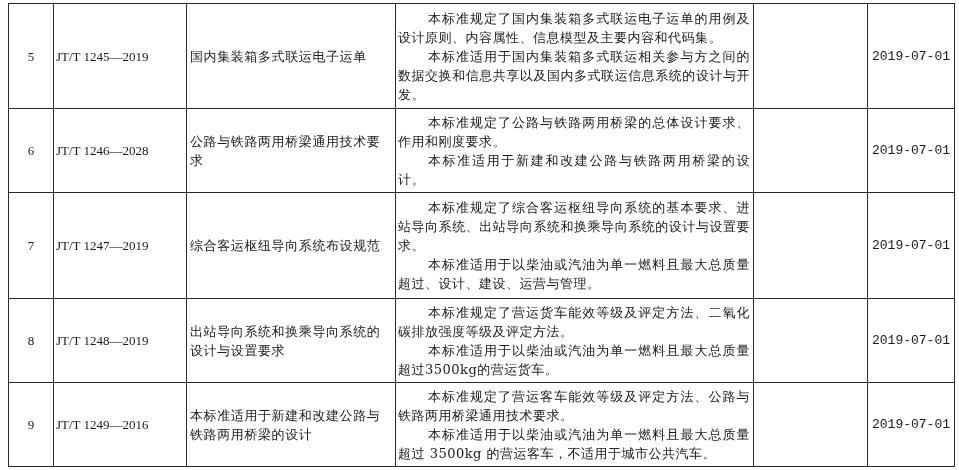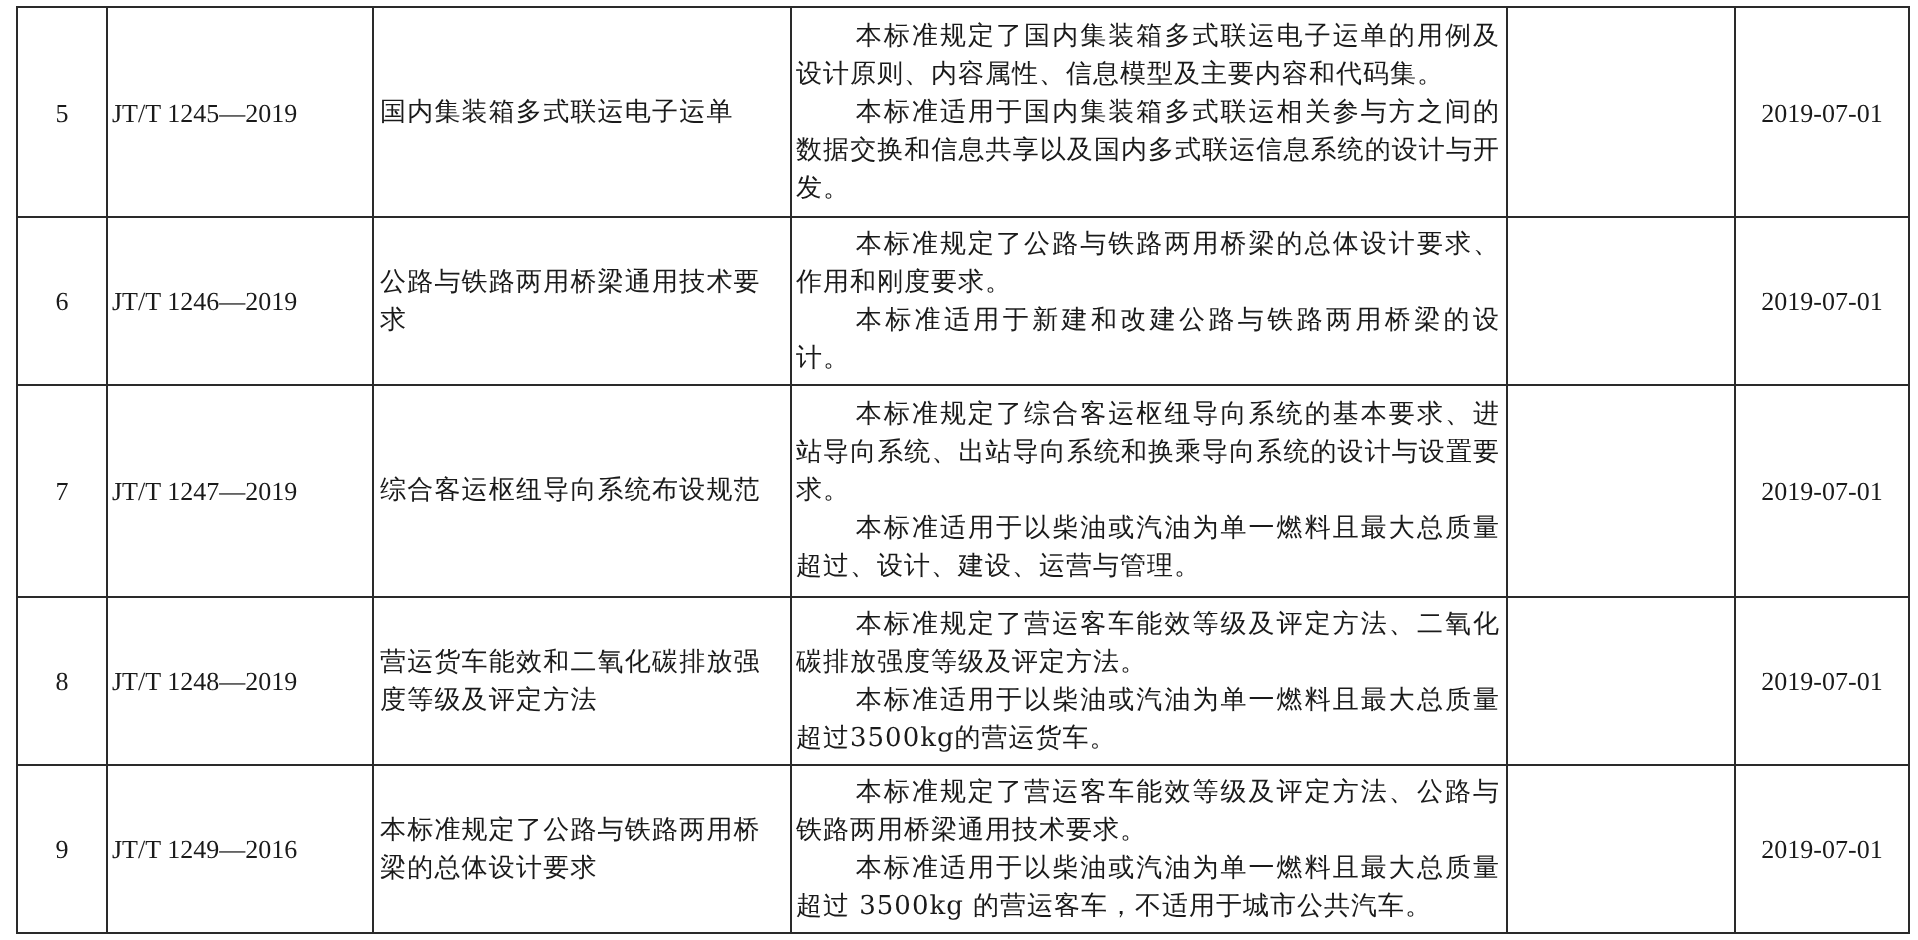--- a/index.html
+++ b/index.html
@@ -61,21 +61,21 @@
       line-height: 20px;
       letter-spacing: 0.5px;
       text-align: justify;
     }
     td.desc p {
       margin: 0;
       text-indent: 2.3em;
     }
     td.date {
       text-align: center;
-      font-family: Liberation Serif, serif;
+      font-family: Liberation Mono, monospace;
       font-size: 13.5px;
     }
     tr.r5 { height: 105px; }
     tr.r6 { height: 84px; }
     tr.r7 { height: 106px; }
     tr.r8 { height: 84px; }
     tr.r9 { height: 84px; }
   </style>
 </head>
 <body>
@@ -96,21 +96,21 @@
       <td class="name">国内集装箱多式联运电子运单</td>
       <td class="desc">
         <p>本标准规定了国内集装箱多式联运电子运单的用例及设计原则、内容属性、信息模型及主要内容和代码集。</p>
         <p>本标准适用于国内集装箱多式联运相关参与方之间的数据交换和信息共享以及国内多式联运信息系统的设计与开发。</p>
       </td>
       <td class="blank"></td>
       <td class="date">2019-07-01</td>
     </tr>
     <tr class="r6">
       <td class="num">6</td>
-      <td class="code">JT/T 1246—2019</td>
+      <td class="code">JT/T 1246—2028</td>
       <td class="name">公路与铁路两用桥梁通用技术要求</td>
       <td class="desc">
         <p>本标准规定了公路与铁路两用桥梁的总体设计要求、作用和刚度要求。</p>
         <p>本标准适用于新建和改建公路与铁路两用桥梁的设计。</p>
       </td>
       <td class="blank"></td>
       <td class="date">2019-07-01</td>
     </tr>
     <tr class="r7">
       <td class="num">7</td>
@@ -119,32 +119,32 @@
       <td class="desc">
         <p>本标准规定了综合客运枢纽导向系统的基本要求、进站导向系统、出站导向系统和换乘导向系统的设计与设置要求。</p>
         <p>本标准适用于以柴油或汽油为单一燃料且最大总质量超过、设计、建设、运营与管理。</p>
       </td>
       <td class="blank"></td>
       <td class="date">2019-07-01</td>
     </tr>
     <tr class="r8">
       <td class="num">8</td>
       <td class="code">JT/T 1248—2019</td>
-      <td class="name">营运货车能效和二氧化碳排放强度等级及评定方法</td>
+      <td class="name">出站导向系统和换乘导向系统的设计与设置要求</td>
       <td class="desc">
-        <p>本标准规定了营运客车能效等级及评定方法、二氧化碳排放强度等级及评定方法。</p>
+        <p>本标准规定了营运货车能效等级及评定方法、二氧化碳排放强度等级及评定方法。</p>
         <p>本标准适用于以柴油或汽油为单一燃料且最大总质量超过3500kg的营运货车。</p>
       </td>
       <td class="blank"></td>
       <td class="date">2019-07-01</td>
     </tr>
     <tr class="r9">
       <td class="num">9</td>
       <td class="code">JT/T 1249—2016</td>
-      <td class="name">本标准规定了公路与铁路两用桥梁的总体设计要求</td>
+      <td class="name">本标准适用于新建和改建公路与铁路两用桥梁的设计</td>
       <td class="desc">
         <p>本标准规定了营运客车能效等级及评定方法、公路与铁路两用桥梁通用技术要求。</p>
         <p>本标准适用于以柴油或汽油为单一燃料且最大总质量超过 3500kg 的营运客车，不适用于城市公共汽车。</p>
       </td>
       <td class="blank"></td>
       <td class="date">2019-07-01</td>
     </tr>
   </tbody>
 </table>
 

